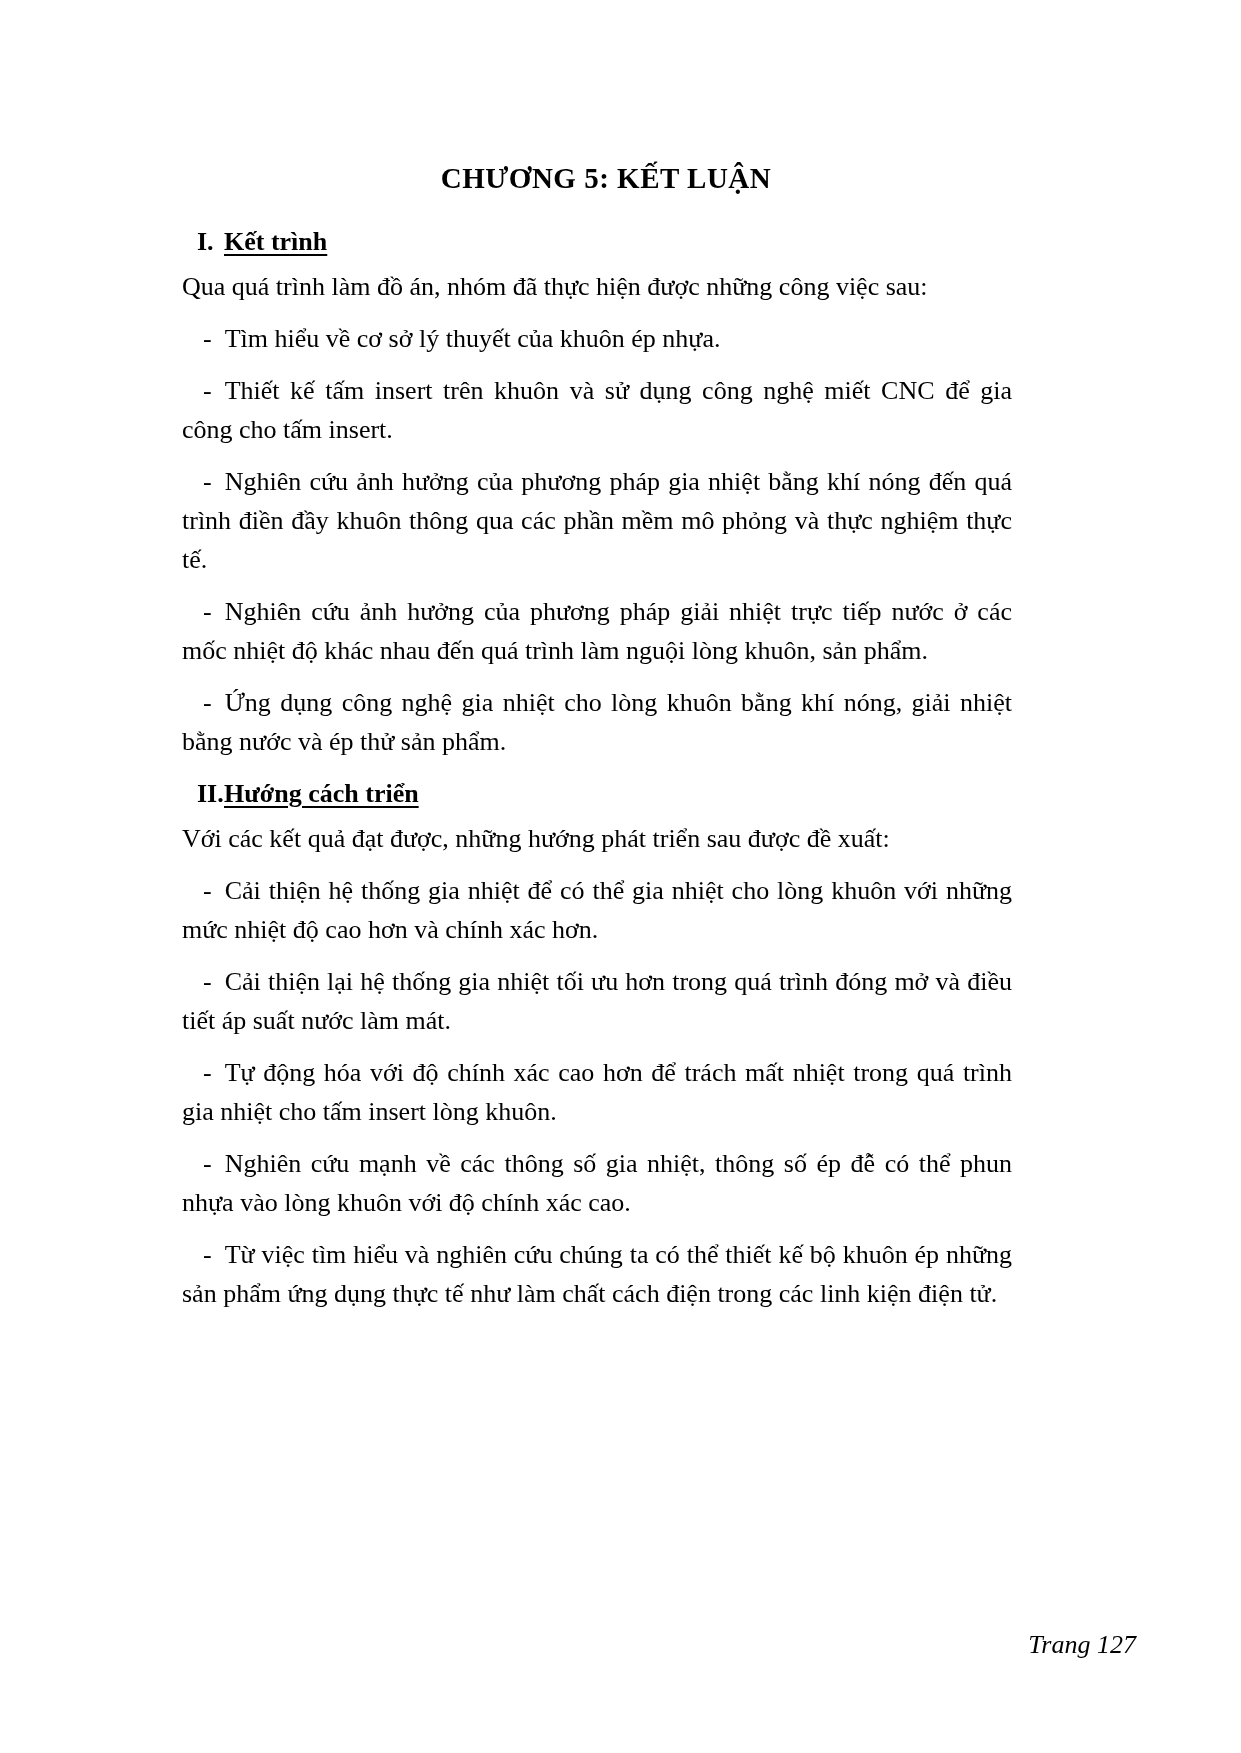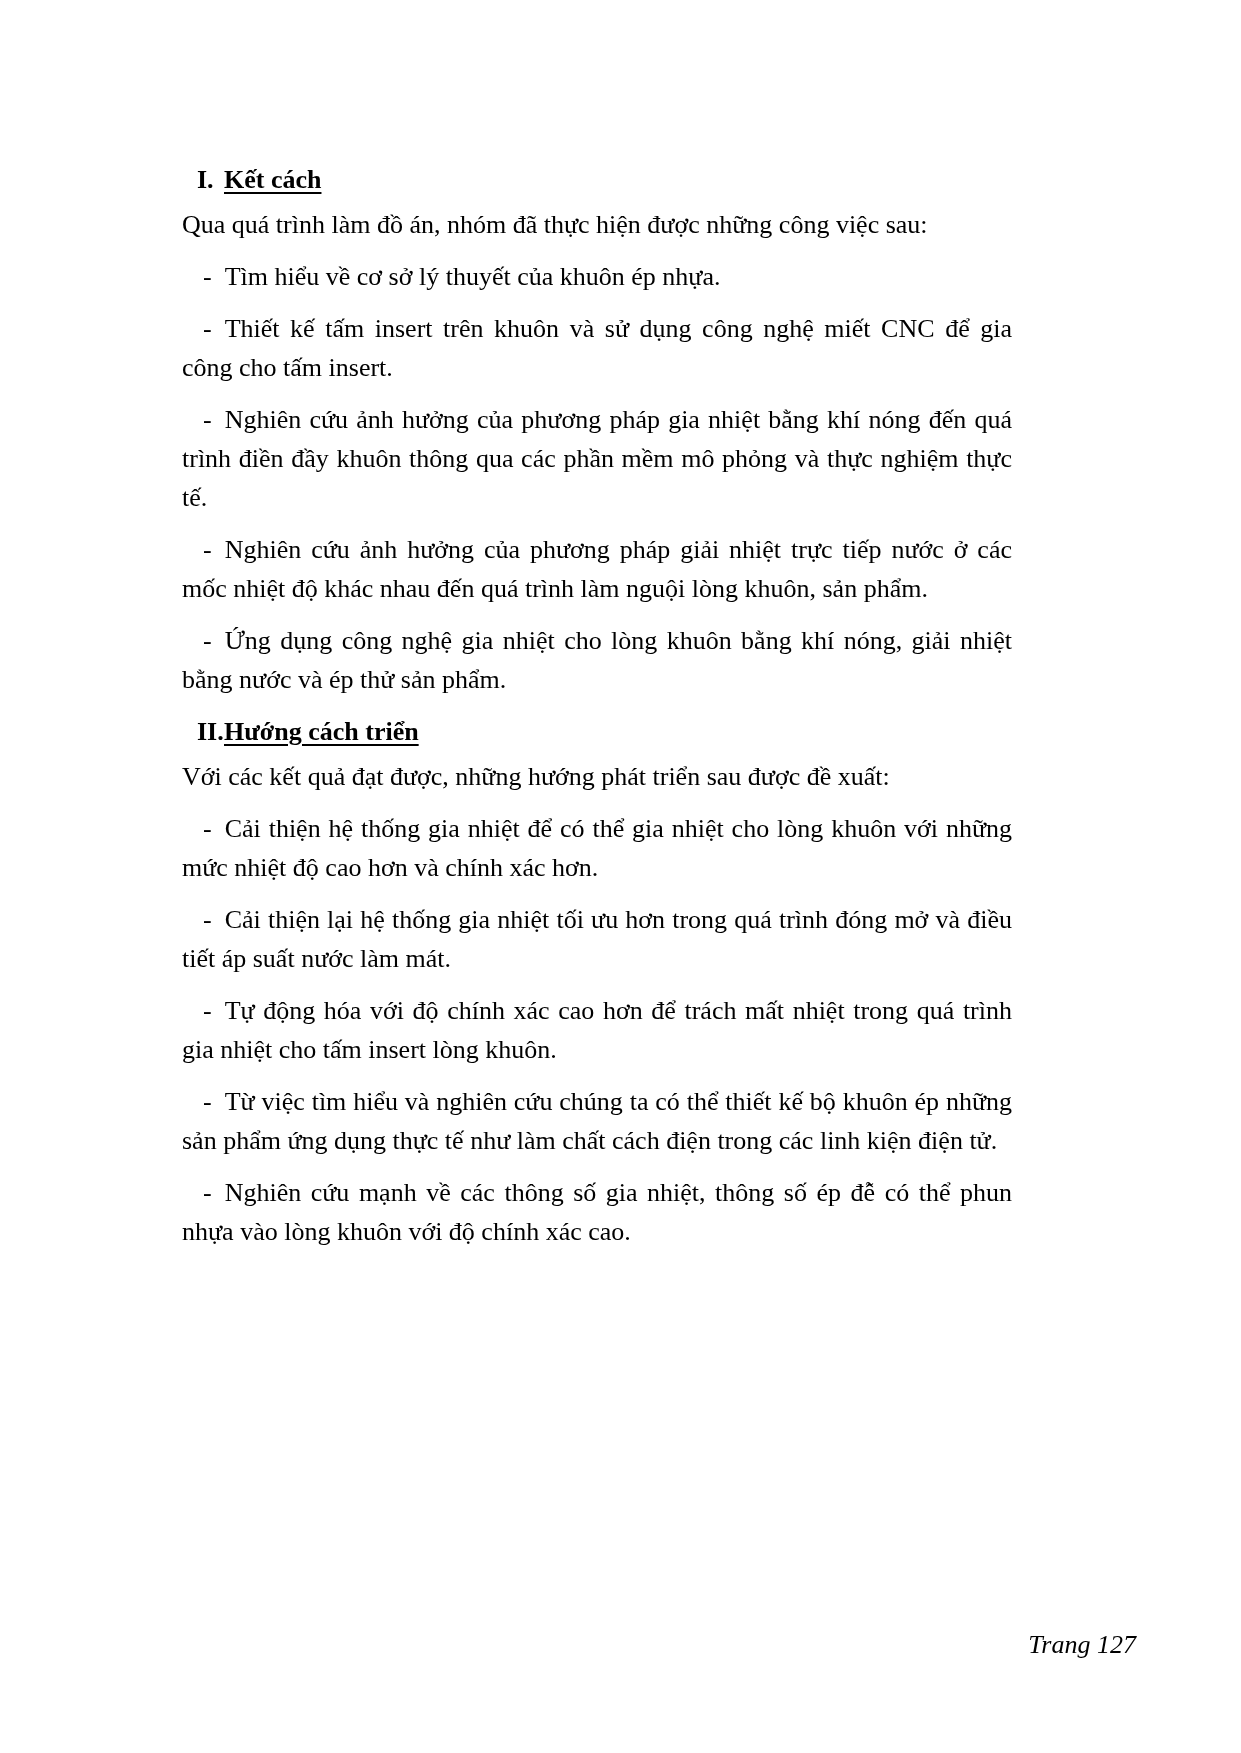--- a/index.html
+++ b/index.html
@@ -64,41 +64,42 @@
     font-style: italic;
     text-align: center;
   }
 </style>
 </head>
 <body>
 
 <div class="page">
   <div class="content">
 
+    <p class="doc-title">CHƯƠNG 5: KẾT LUẬN</p>
 
     <p class="section-heading">
-      <span class="num">I.</span><span class="htext">Kết cách</span>
+      <span class="num">I.</span><span class="htext">Kết trình</span>
     </p>
 
     <p class="para">Qua quá trình làm đồ án, nhóm đã thực hiện được những công việc sau:</p>
 
     <p class="para bullet"><span>-</span><span class="tab"></span><span>Tìm hiểu về cơ sở lý thuyết của khuôn ép nhựa.</span></p>
     <p class="para bullet"><span>-</span><span class="tab"></span><span>Thiết kế tấm insert trên khuôn và sử dụng công nghệ miết CNC để gia công cho tấm insert.</span></p>
     <p class="para bullet"><span>-</span><span class="tab"></span><span>Nghiên cứu ảnh hưởng của phương pháp gia nhiệt bằng khí nóng đến quá trình điền đầy khuôn thông qua các phần mềm mô phỏng và thực nghiệm thực tế.</span></p>
     <p class="para bullet"><span>-</span><span class="tab"></span><span>Nghiên cứu ảnh hưởng của phương pháp giải nhiệt trực tiếp nước ở các mốc nhiệt độ khác nhau đến quá trình làm nguội lòng khuôn, sản phẩm.</span></p>
     <p class="para bullet"><span>-</span><span class="tab"></span><span>Ứng dụng công nghệ gia nhiệt cho lòng khuôn bằng khí nóng, giải nhiệt bằng nước và ép thử sản phẩm.</span></p>
 
     <p class="section-heading">
       <span class="num">II.</span><span class="htext">Hướng cách triển</span>
     </p>
 
     <p class="para">Với các kết quả đạt được, những hướng phát triển sau được đề xuất:</p>
 
     <p class="para bullet"><span>-</span><span class="tab"></span><span>Cải thiện hệ thống gia nhiệt để có thể gia nhiệt cho lòng khuôn với những mức nhiệt độ cao hơn và chính xác hơn.</span></p>
     <p class="para bullet"><span>-</span><span class="tab"></span><span>Cải thiện lại hệ thống gia nhiệt tối ưu hơn trong quá trình đóng mở và điều tiết áp suất nước làm mát.</span></p>
     <p class="para bullet"><span>-</span><span class="tab"></span><span>Tự động hóa với độ chính xác cao hơn để trách mất nhiệt trong quá trình gia nhiệt cho tấm insert lòng khuôn.</span></p>
+    <p class="para bullet"><span>-</span><span class="tab"></span><span>Nghiên cứu mạnh về các thông số gia nhiệt, thông số ép đễ có thể phun nhựa vào lòng khuôn với độ chính xác cao.</span></p>
     <p class="para bullet"><span>-</span><span class="tab"></span><span>Từ việc tìm hiểu và nghiên cứu chúng ta có thể thiết kế bộ khuôn ép những sản phẩm ứng dụng thực tế như làm chất cách điện trong các linh kiện điện tử.</span></p>
-    <p class="para bullet"><span>-</span><span class="tab"></span><span>Nghiên cứu mạnh về các thông số gia nhiệt, thông số ép đễ có thể phun nhựa vào lòng khuôn với độ chính xác cao.</span></p>
 
   </div>
 
   <div class="footer">Trang 127</div>
 </div>
 
 </body></html>

